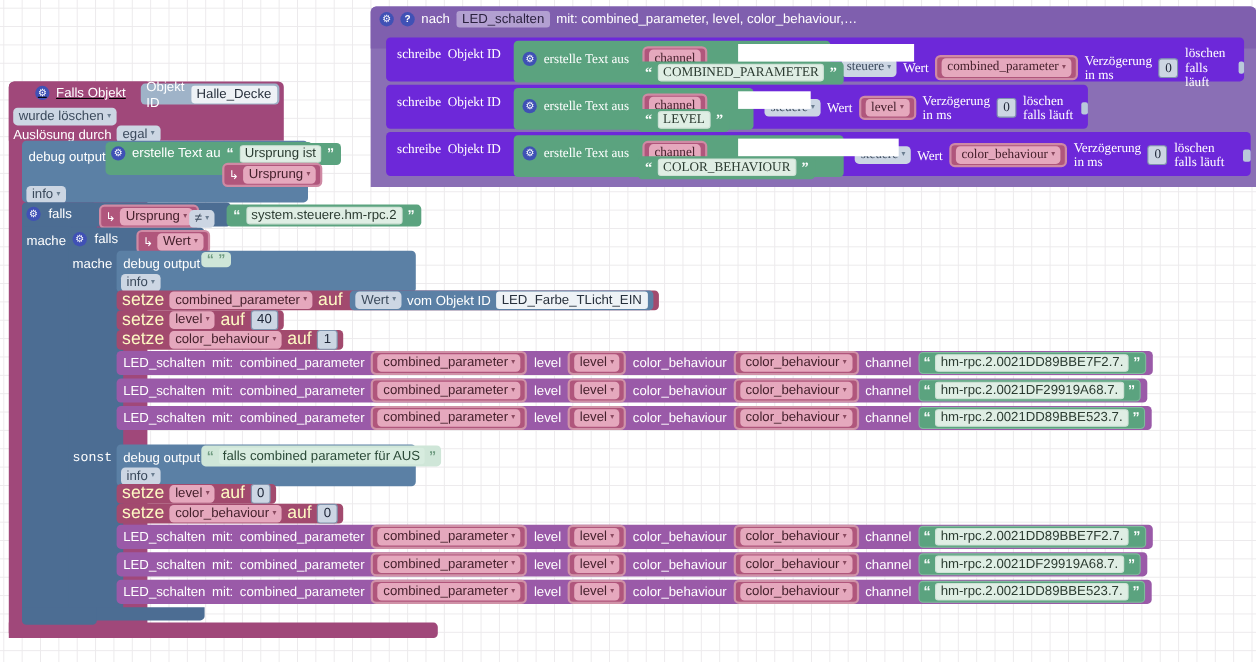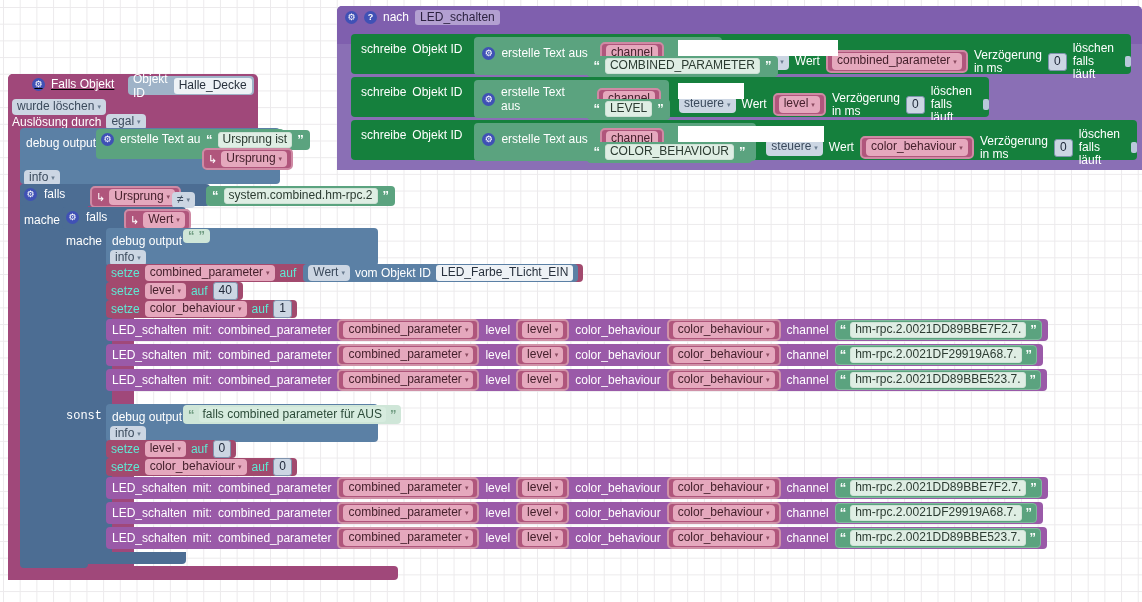--- a/index.html
+++ b/index.html
@@ -66,21 +66,21 @@
   .c-green  {background:#5ba37f;}   
   .c-ctrl   {background:#4c6d93;}   
   .c-trigger{background:#a0487a;}
 
   
   #fnGroup{left:337px;top:6px;width:805px;height:164px;background:#8a6fb5;border-radius:5px 5px 0 0;}
   #fnHdr{position:absolute;left:0;top:0;width:805px;height:38px;background:#7f5fae;border-radius:5px 5px 0 0;}
   #fnHdr .row{padding:4px 0 0 8px;gap:6px;}
   #fnName{display:inline-block;background:#b3a0d1;color:#2c2240;border-radius:3px;padding:0 5px 1px 5px;font-size:12px;}
 
-  .writeRow{position:absolute;left:14px;background:#15803d;border-radius:4px;}
+  .writeRow{position:absolute;left:14px;background:#6d28d9;border-radius:4px;font-family:Liberation Serif, serif;}
   .writeRow .inner{display:flex;align-items:flex-start;height:100%;}
   .wlbl{color:#fff;font-size:12px;padding:8px 6px 0 10px;white-space:nowrap;}
 
   .textBlk{position:relative;background:#5ba37f;border-radius:4px;}
   .textHdr{display:flex;align-items:center;gap:6px;padding:5px 8px 4px 8px;}
   .textHdr .t{color:#fff;font-size:12px;}
 
   
   .chanblk{
     background:#b0567c;border:2px solid #cf8aa4;border-radius:5px;
@@ -89,21 +89,21 @@
 
   .whiteGap{background:#ffffff;}
 
   
   .callrow{position:absolute;height:22px;background:#9a5aa8;border-radius:4px;display:flex;align-items:center;padding:0 6px;gap:6px;}
   .callrow .cl{color:#fff;font-size:12px;}
   .callrow .vblk{background:#b0567c;border:2px solid #d092a8;border-radius:5px;padding:1px 4px;display:inline-flex;align-items:center;}
   .callrow .sblk{background:#5ba37f;border:1px solid #7fba9c;border-radius:4px;padding:1px 4px;display:inline-flex;align-items:center;gap:4px;}
 
   .setrow{position:absolute;height:18px;background:#a24a6e;border-radius:4px;display:flex;align-items:center;padding:0 5px;gap:5px;}
-  .setrow .cl{color:#5eead4;font-size:12px;}
+  .setrow .cl{color:#fef9c3;font-size:16px;}
 
   .dbgblk{position:absolute;background:#5b80a5;border-radius:4px;}
   .greentxt{background:#d7ecdf;color:#2b4a38;border-radius:3px;padding:0 4px 1px 4px;font-size:12px;display:inline-block;}
   .greentxtblk{background:#cfe6d8;border-radius:4px;padding:2px 5px;display:inline-flex;align-items:center;gap:4px;}
   .greentxtblk .quo{color:#6f9b80;}
 
   .ifblk{position:absolute;background:#4c6d93;border-radius:4px;}
   .checkbox{display:inline-block;width:11px;height:11px;background:#b9c9da;border-radius:2px;vertical-align:middle;}
 </style>
 </head>
@@ -111,20 +111,21 @@
 
 <div id="canvas">
 
   <div class="blk" id="fnGroup">
     <div id="fnHdr">
       <div class="row">
         <span class="gear"></span>
         <span class="help"></span>
         <span class="lbl">nach</span>
         <span id="fnName">LED_schalten</span>
+        <span class="lbl">mit: combined_parameter, level, color_behaviour,…</span>
       </div>
     </div>
 
     <div class="writeRow" style="top:28px;left:14px;width:780px;height:40px;">
       <div class="inner">
         <span class="wlbl">schreibe</span>
         <span class="wlbl" style="padding-left:0;">Objekt ID</span>
         <div class="textBlk" style="margin-top:3px;margin-left:6px;width:366px;height:38px;">
           <div class="textHdr">
             <span class="gear lt"></span>
@@ -271,21 +272,21 @@
   </div>
   <div class="blk" style="left:90px;top:186px;background:#b0567c;border:2px solid #cf8aa4;border-radius:5px;padding:1px 4px;display:flex;align-items:center;gap:4px;">
     <span style="color:#fff;font-size:11px;">↳</span>
     <span class="varpill"><span>Ursprung</span><span class="arw">▾</span></span>
   </div>
   <div class="blk" style="left:172px;top:189px;">
     <span class="fld"><span>≠</span><span class="arw">▾</span></span>
   </div>
   <div class="blk" style="left:206px;top:186px;background:#5ba37f;border-radius:4px;padding:2px 6px;display:flex;align-items:center;gap:5px;">
     <span class="quo">“</span>
-    <span class="strfield">system.combined.hm-rpc.2</span>
+    <span class="strfield">system.steuere.hm-rpc.2</span>
     <span class="quo">”</span>
   </div>
   <div class="blk" style="left:24px;top:210px;">
     <span class="lbl">mache</span>
   </div>
 
   <div class="ifblk" style="left:62px;top:207px;width:50px;height:350px;"></div>
   <div class="ifblk" style="left:62px;top:207px;width:124px;height:22px;"></div>
   <div class="blk row" style="left:66px;top:211px;gap:7px;">
     <span class="gear"></span>

